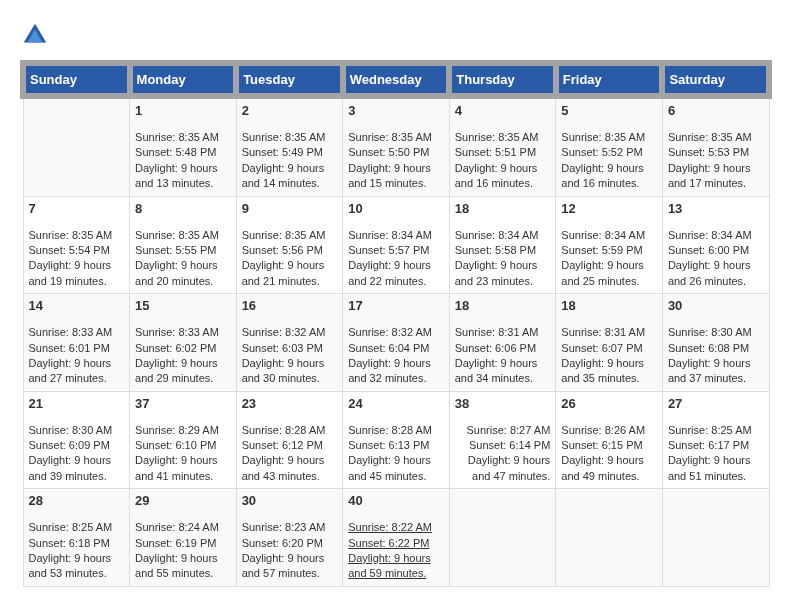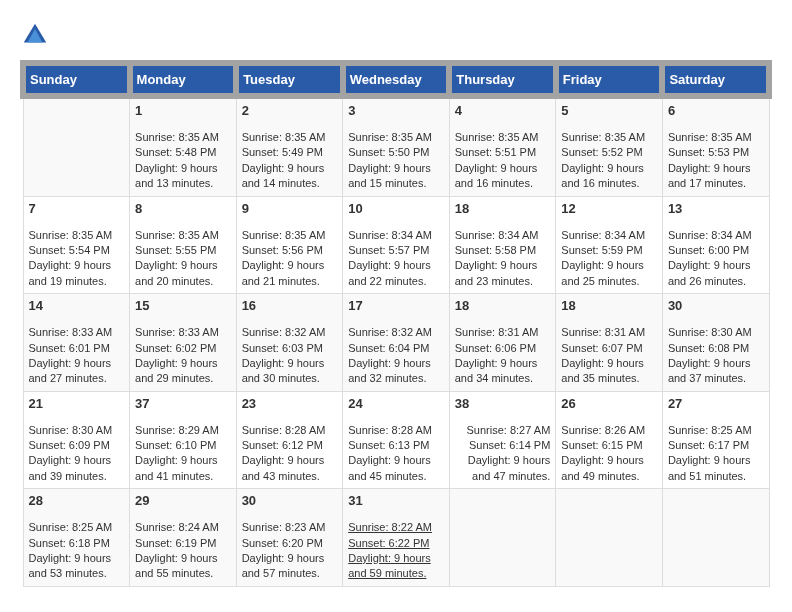--- a/index.html
+++ b/index.html
@@ -339,21 +339,21 @@
 and 55 minutes.</div>
         </td>
         <td>
           <span class="day-num">30</span>
           <div class="day-info" style="white-space: pre-line;">Sunrise: 8:23 AM
 Sunset: 6:20 PM
 Daylight: 9 hours
 and 57 minutes.</div>
         </td>
         <td>
-          <span class="day-num">31</span>
+          <span class="day-num">40</span>
           <div class="day-info" style="white-space: pre-line; text-decoration: underline;">Sunrise: 8:22 AM
 Sunset: 6:22 PM
 Daylight: 9 hours
 and 59 minutes.</div>
         </td>
         <td></td>
         <td></td>
         <td></td>
       </tr>
     </tbody>

